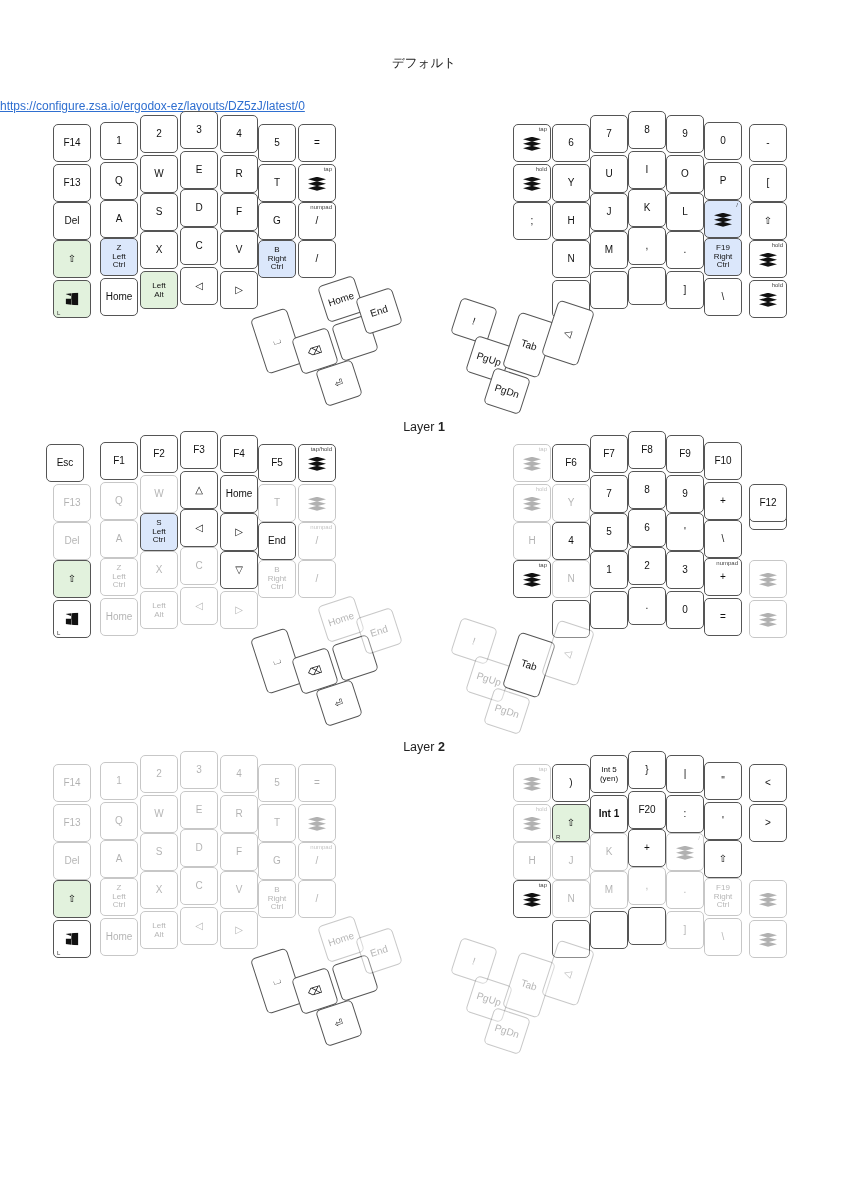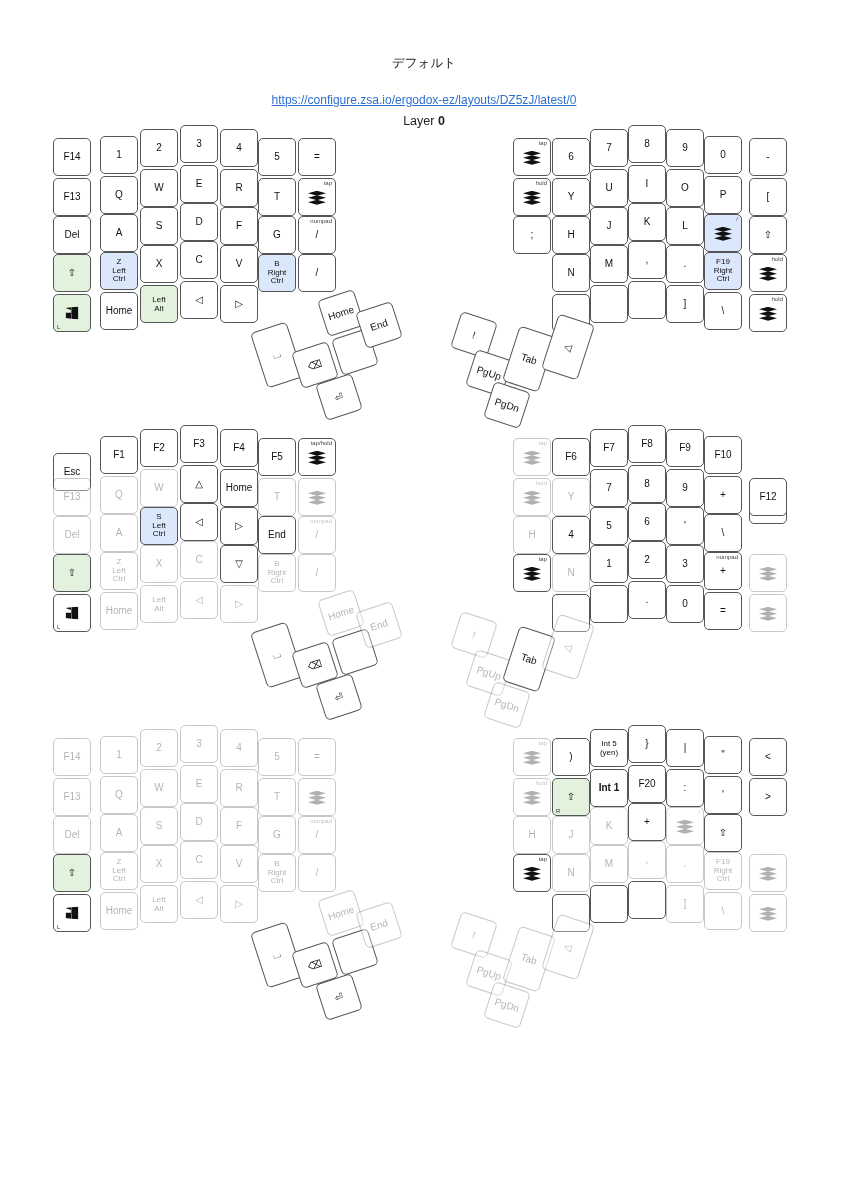--- a/index.html
+++ b/index.html
@@ -11,22 +11,21 @@
     position:relative;
     overflow:hidden;
   }
   .page-title{
     text-align:center;
     font-size:12.5px;
     color:#222;
     margin-top:55px;
   }
   .url-line{
-    text-align:center;
-    margin-top:18px;
+    margin-top:24px;
   }
   .url-line a{
     font-size:12px;
     color:#2f6fd0;
     text-decoration:underline;
   }
   .layer-label{
     text-align:center;
     font-size:12.5px;
     color:#222;
@@ -116,23 +115,20 @@
 </style>
 </head>
 <body>
 
 <div class="page-title">デフォルト</div>
 <div class="url-line">
   <a href="#">https://configure.zsa.io/ergodox-ez/layouts/DZ5zJ/latest/0</a>
 </div>
 
 <div class="layer-block">
-  <div class="layer-label">
-    <span>Layer </span><b>0</b>
-  </div>
   <div class="kb" id="kb0">
       <div class="key" style="left: 53px; top: 10px;">
         <div class="lbl">F14</div>
       </div>
       <div class="key" style="left: 100px; top: 8px;">
         <div class="lbl">1</div>
       </div>
       <div class="key" style="left: 140px; top: 1px;">
         <div class="lbl">2</div>
       </div>
@@ -394,22 +390,25 @@
       <div class="thumb" style="left: 510px; top: 202px; width: 38px; height: 58px; transform: rotate(18deg);">
         <div class="lbl">Tab</div>
       </div>
       <div class="thumb" style="left: 549px; top: 190px; width: 38px; height: 58px; transform: rotate(18deg);">
         <div class="lbl">◁</div>
       </div>
     </div>
 </div>
 
 <div class="layer-block">
+  <div class="layer-label">
+    <span>Layer </span><b>1</b>
+  </div>
   <div class="kb" id="kb1">
-      <div class="key" style="left: 53px; top: 10px; margin-top: 15px;">
+      <div class="key" style="left: 46px; top: 10px;">
         <div class="lbl">Esc</div>
       </div>
       <div class="key" style="left: 100px; top: 8px;">
         <div class="lbl">F1</div>
       </div>
       <div class="key" style="left: 140px; top: 1px;">
         <div class="lbl">F2</div>
       </div>
       <div class="key" style="left: 180px; top: -3px;">
         <div class="lbl">F3</div>
@@ -672,20 +671,23 @@
       <div class="thumb" style="left: 510px; top: 202px; width: 38px; height: 58px; transform: rotate(18deg);">
         <div class="lbl">Tab</div>
       </div>
       <div class="thumb dim" style="left: 549px; top: 190px; width: 38px; height: 58px; transform: rotate(18deg);">
         <div class="lbl">◁</div>
       </div>
     </div>
 </div>
 
 <div class="layer-block">
+  <div class="layer-label">
+    <span>Layer </span><b>2</b>
+  </div>
   <div class="kb" id="kb2">
       <div class="key dim" style="left: 53px; top: 10px;">
         <div class="lbl">F14</div>
       </div>
       <div class="key dim" style="left: 100px; top: 8px;">
         <div class="lbl">1</div>
       </div>
       <div class="key dim" style="left: 140px; top: 1px;">
         <div class="lbl">2</div>
       </div>

